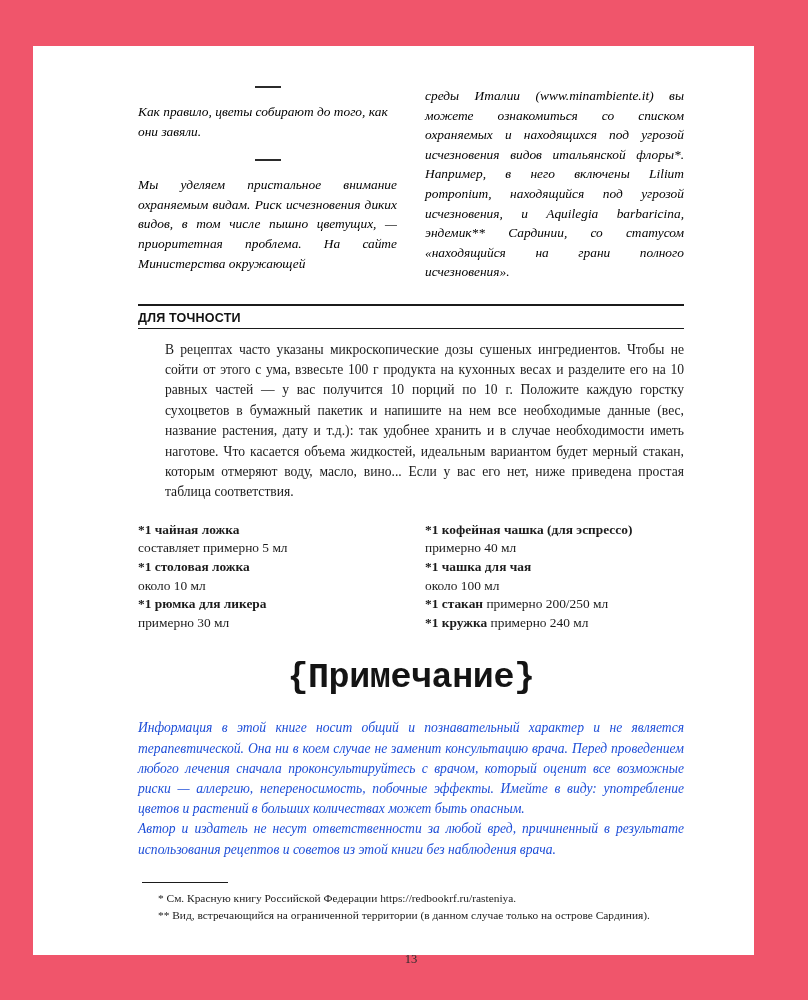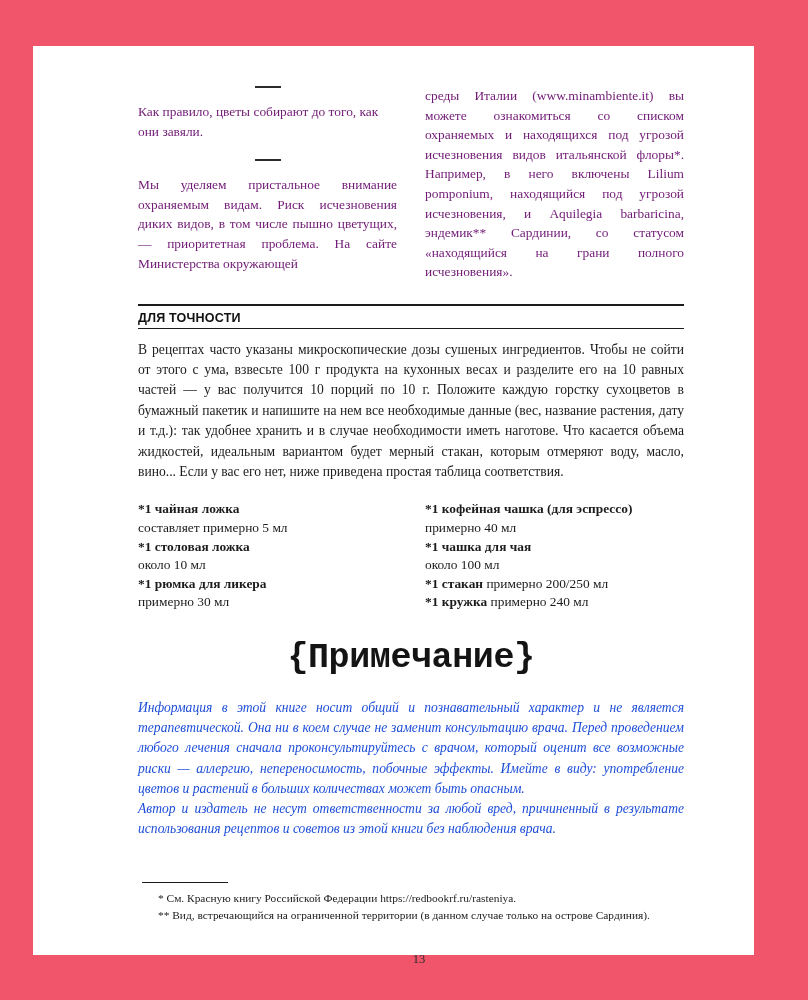--- a/index.html
+++ b/index.html
@@ -51,25 +51,26 @@
     background: #2b2b2b;
     margin: 0 auto 14px auto;
   }
   .rule-dash.second {
     margin-top: 18px;
   }
 
   .body-serif {
     font-size: 13.4px;
     line-height: 19.6px;
-    color: #701a75;
+    color: #000000;
     text-align: justify;
     text-justify: inter-word;
     hyphens: manual;
     margin: 0;
+    font-style: italic;
   }
   .col .body-serif { text-align: justify; }
   .col-left .body-serif.first { text-align: left; }
 
   
   .section-head {
     margin-top: 22px;
   }
   .hr-top {
     height: 1.6px;
@@ -91,20 +92,21 @@
     transform: scaleX(0.93);
     transform-origin: left center;
   }
 
   .section-body {
     margin-top: 11px;
     font-size: 13.6px;
     line-height: 20.4px;
     color: #1b1b1b;
     text-align: justify;
+    margin-left: 27px;
   }
 
   
   .measures {
     display: flex;
     gap: 28px;
     margin-top: 18px;
     justify-content: center;
   }
   .measures .col {
@@ -167,21 +169,21 @@
     line-height: 16.4px;
     color: #1b1b1b;
     text-align: justify;
     text-indent: 16px;
     margin: 0;
   }
 
   
   .folio {
     position: absolute;
-    left: 8px;
+    left: 0;
     top: 866px;
     width: 546px;
     text-align: center;
     font-size: 12.6px;
     color: #2b2b2b;
   }
 </style>
 </head>
 <body style="background: rgb(240, 85, 107);">
 

